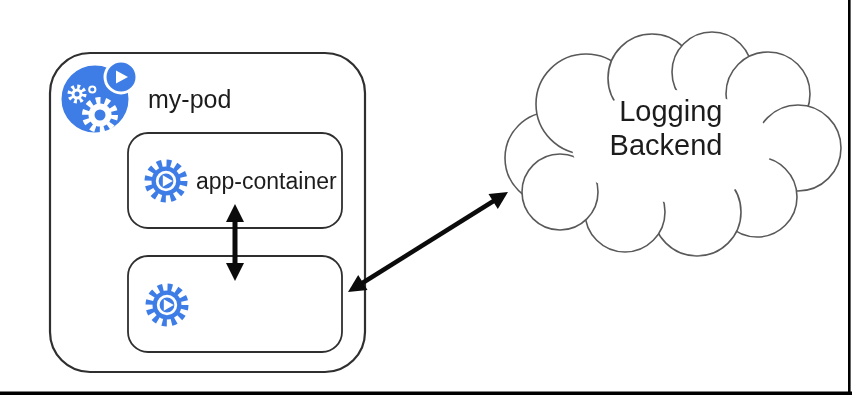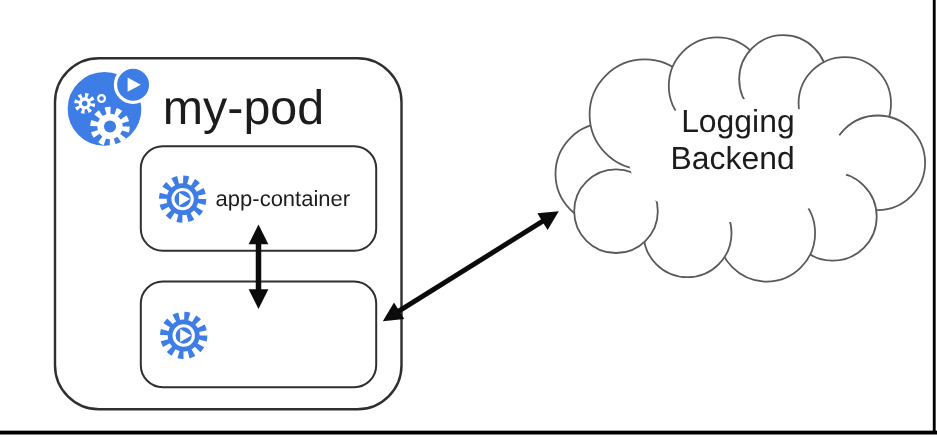--- a/index.html
+++ b/index.html
@@ -19,22 +19,22 @@
   .arrow-line{stroke:var(--arrow,#0b0b0b);fill:none;}
   .arrow-head{fill:var(--arrow,#0b0b0b);stroke:none;}
   .k-fill{fill:var(--icon-blue,#3e7de6);}
   .k-halo{stroke:#ffffff;stroke-width:3;}
   .w-fill{fill:#ffffff;}
   .teeth{fill:none;stroke:#ffffff;}
   .teeth-blue{fill:none;stroke:var(--icon-blue,#3e7de6);}
   .ring{fill:none;stroke:#ffffff;}
   .frame{fill:#000000;}
   .label{position:absolute;color:var(--text,#1c1c1c);white-space:nowrap;}
-  .pod-label{left:148px;top:80px;font-size:44px;line-height:38px;}
-  .c-label{font-size:20px;line-height:26px;}
+  .pod-label{left:148px;top:80px;font-size:25px;line-height:38px;}
+  .c-label{font-size:23px;line-height:26px;}
   .app-label{left:196px;top:168px;}
   .log-label{left:198px;top:292px;}
   .cloud-label{
     left:666px;top:128px;
     transform:translate(-50%,-50%);
     font-size:29px;line-height:34px;
     text-align:right;white-space:pre-line;
   }
 </style>
 </head>

